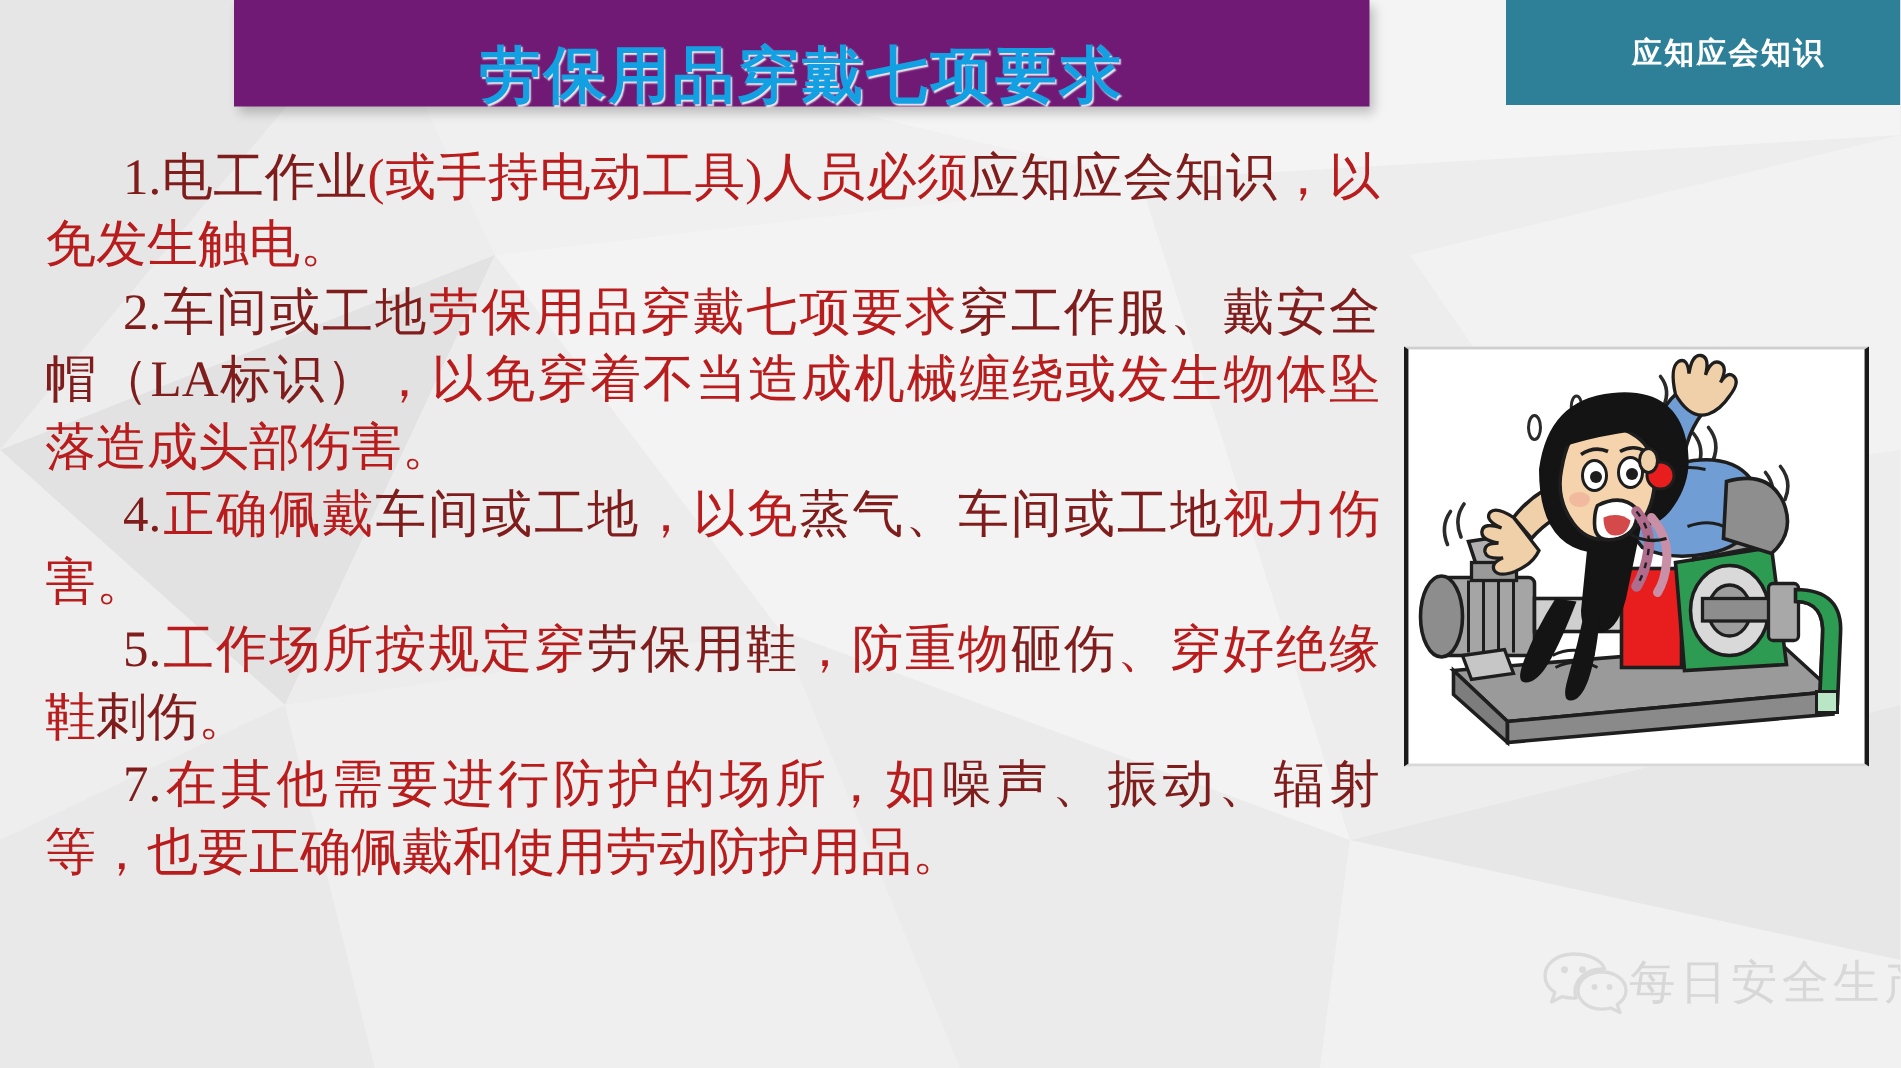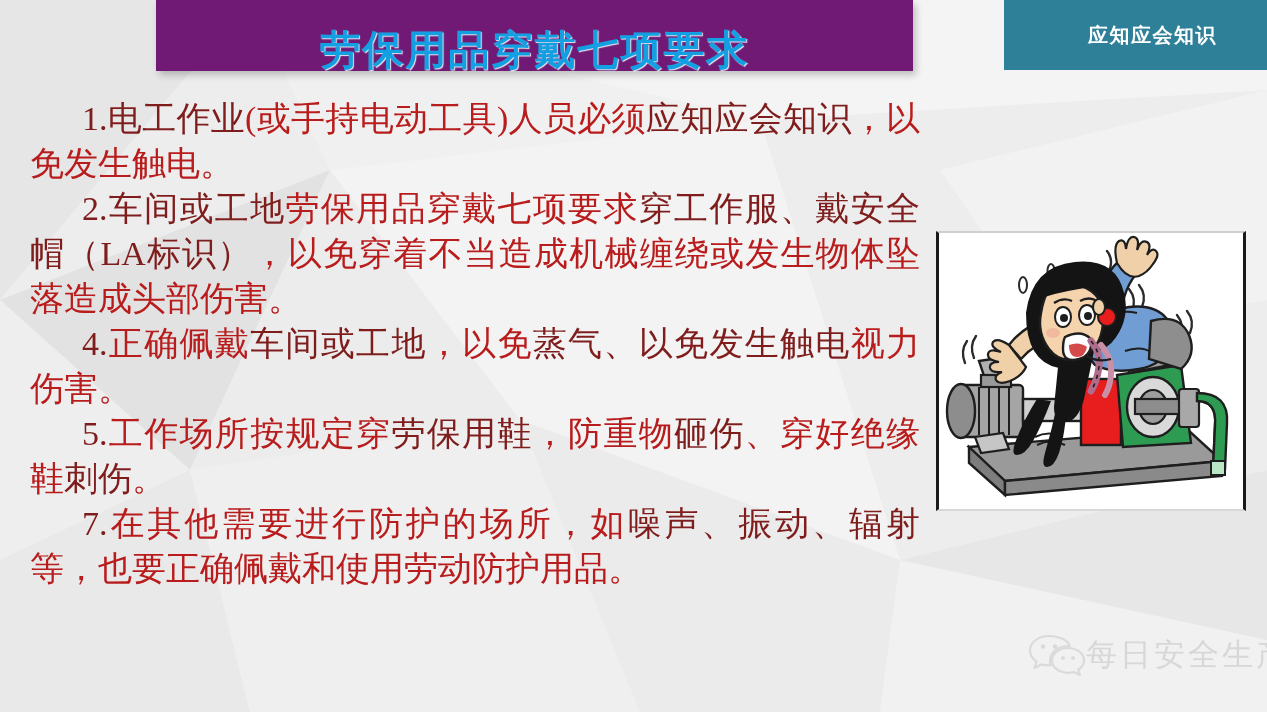--- a/index.html
+++ b/index.html
@@ -167,21 +167,21 @@
     <div id="title-text">劳保用品穿戴七项要求</div>
   </div>
 
   <div id="corner-badge">
     <span id="corner-badge-text">应知应会知识</span>
   </div>
 
   <div id="body-text">
     <p class="para"><span class="r">1.电工作业</span><span class="k">(或手持电动工具)人员必须</span><span class="r">应知应会知识</span><span class="k">，以免发生触电。</span></p>
     <p class="para"><span class="r">2.车间或工地</span><span class="k">劳保用品穿戴七项要求</span><span class="r">穿工作服、戴安全帽（LA标识）</span><span class="k">，以免穿着不当造成机械缠绕或发生物体坠落造成头部伤害。</span></p>
-    <p class="para"><span class="r">4.</span><span class="k">正确佩戴</span><span class="r">车间或工地</span><span class="k">，以免</span><span class="r">蒸气、以免发生触电</span><span class="k">视力伤害。</span></p>
+    <p class="para"><span class="r">4.</span><span class="k">正确佩戴</span><span class="r">车间或工地</span><span class="k">，以免</span><span class="r">蒸气、车间或工地</span><span class="k">视力伤害。</span></p>
     <p class="para"><span class="r">5.</span><span class="k">工作场所按规定穿</span><span class="r">劳保用鞋</span><span class="k">，防重物</span><span class="r">砸伤</span><span class="k">、穿好绝缘鞋</span><span class="r">刺伤</span><span class="k">。</span></p>
     <p class="para"><span class="r">7.</span><span class="k">在其他需要进行防护的场所，如</span><span class="r">噪声、振动、辐射</span><span class="k">等，也要正确佩戴和使用劳动防护用品。</span></p>
   </div>
 
   <div id="picture-frame">
     <svg width="304" height="276" viewBox="0 0 304 276">
       <rect x="0" y="0" width="304" height="276" fill="#ffffff"></rect>
 
       <g stroke="#2b2b2b" stroke-width="2.4" fill="none" stroke-linecap="round">
         <path d="M168 18 q7 9 2 20"></path>

